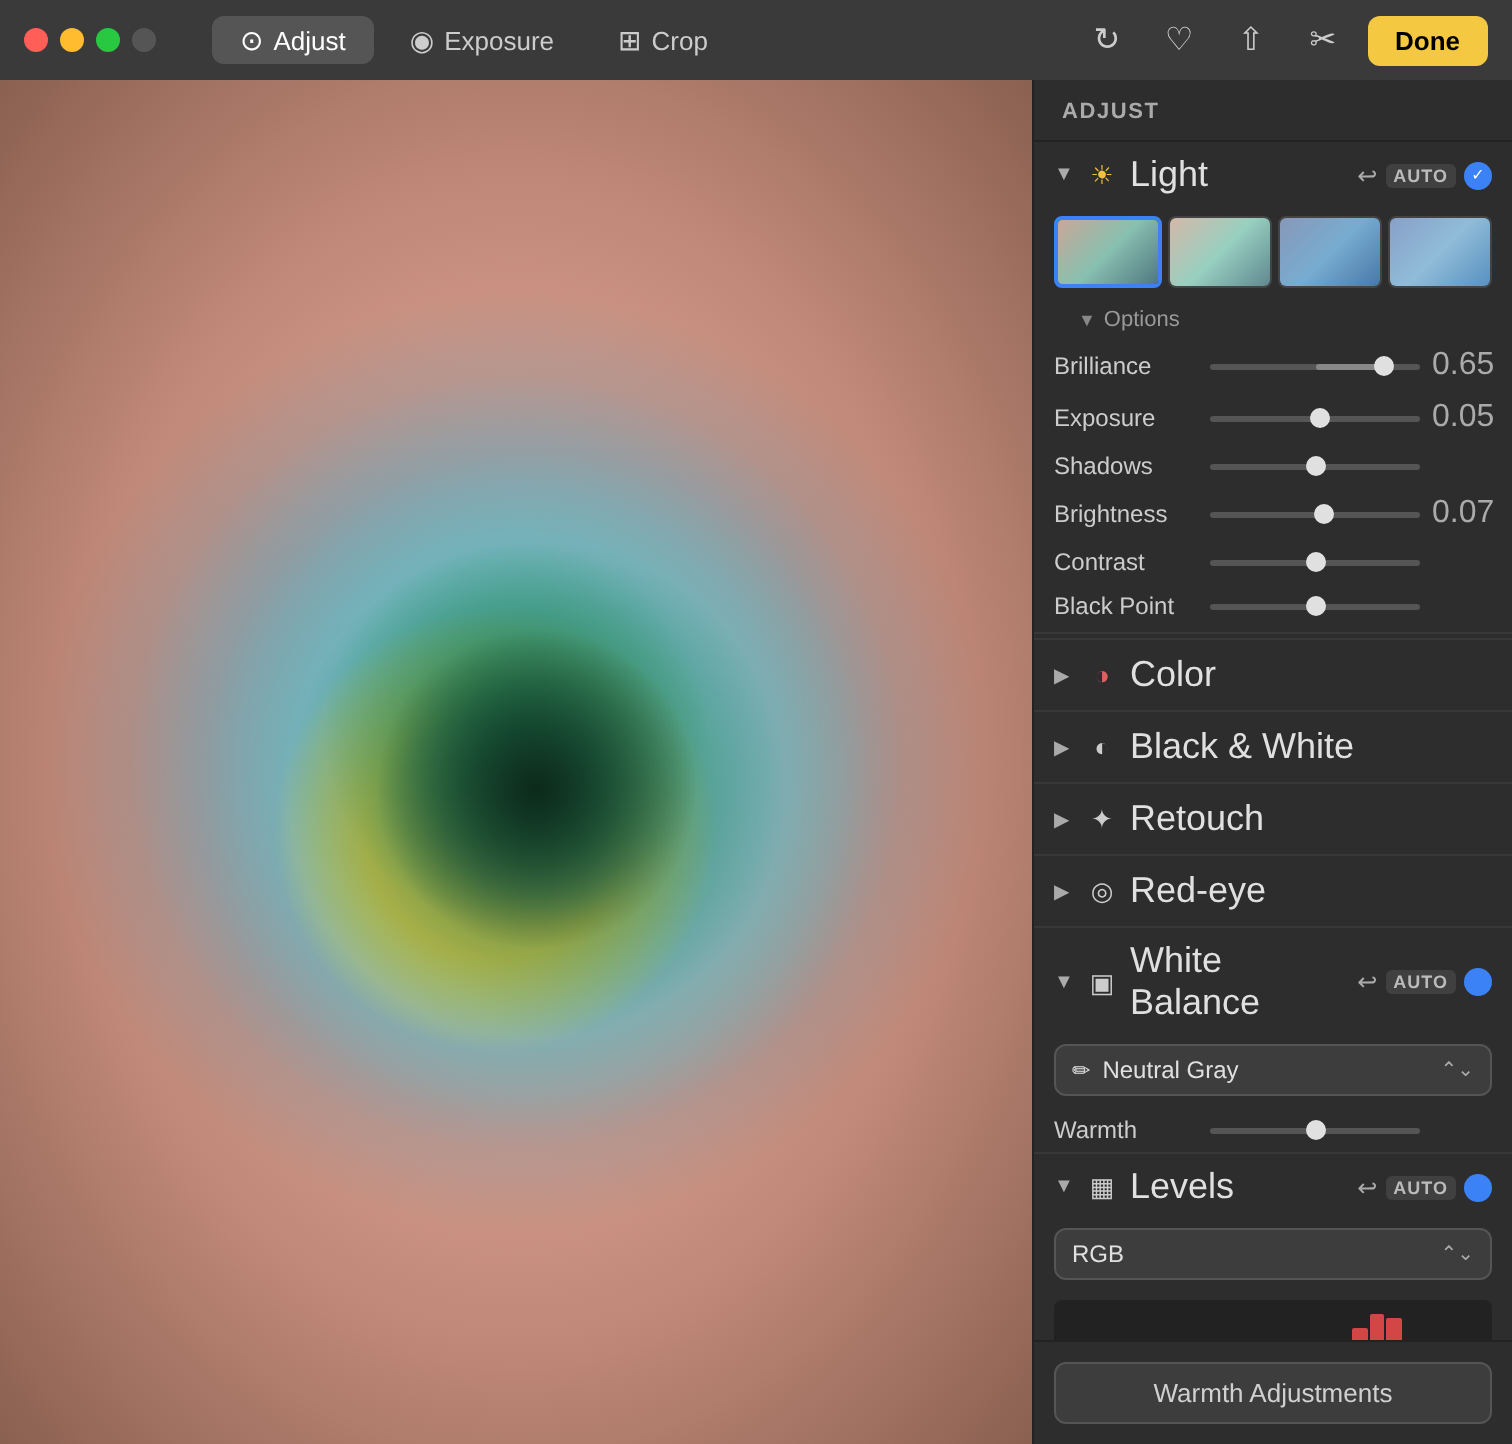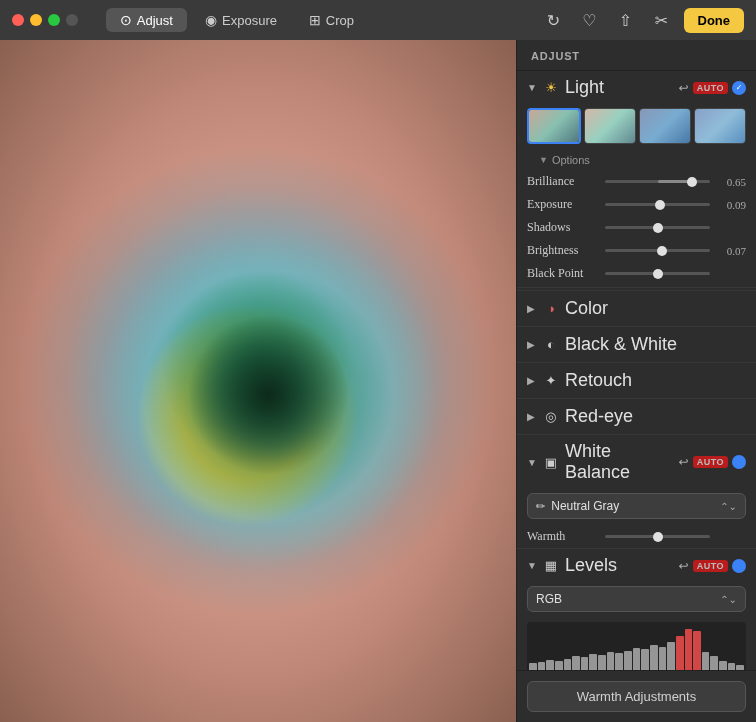--- a/index.html
+++ b/index.html
@@ -183,21 +183,21 @@
       gap: 4px;
     }
     .undo-btn {
       color: #aaa;
       font-size: 12px;
       background: none;
       border: none;
       cursor: pointer;
     }
     .auto-badge {
-      background: #b91c1c;
+      background: #404040;
       color: #bbb;
       font-size: 9px;
       font-weight: 600;
       padding: 1px 4px;
       border-radius: 3px;
       letter-spacing: 0.5px;
     }
     .blue-dot {
       width: 14px;
       height: 14px;
@@ -239,21 +239,20 @@
     }
     .options-chevron { color: #888; font-size: 9px; }
     .options-text { font-size: 11px; color: #999; }
 
     
     .slider-row {
       display: flex;
       align-items: center;
       padding: 4px 10px;
       gap: 6px;
-      font-family: Liberation Serif, serif;
     }
     .slider-label {
       font-size: 12px;
       color: #ccc;
       width: 72px;
       flex-shrink: 0;
     }
     .slider-track {
       flex: 1;
       height: 3px;
@@ -271,21 +270,21 @@
     .slider-thumb {
       width: 10px;
       height: 10px;
       background: #e0e0e0;
       border-radius: 50%;
       position: absolute;
       top: 50%;
       transform: translate(-50%, -50%);
     }
     .slider-value {
-      font-size: 11px;
+      font-size: 16px;
       color: #aaa;
       width: 30px;
       text-align: right;
       flex-shrink: 0;
     }
 
     
     .collapsed-section {
       display: flex;
       align-items: center;
@@ -454,41 +453,48 @@
         </div>
         <span class="slider-value">0.65</span>
       </div>
 
       <div class="slider-row">
         <span class="slider-label">Exposure</span>
         <div class="slider-track">
           <div class="slider-fill" style="width:2%;"></div>
           <div class="slider-thumb" style="left:52%;"></div>
         </div>
-        <span class="slider-value">0.09</span>
+        <span class="slider-value">0.05</span>
       </div>
 
 
       <div class="slider-row">
         <span class="slider-label">Shadows</span>
         <div class="slider-track">
           <div class="slider-thumb" style="left:50%;"></div>
         </div>
         <span class="slider-value"></span>
       </div>
 
       <div class="slider-row">
         <span class="slider-label">Brightness</span>
         <div class="slider-track">
           <div class="slider-fill" style="width:4%;"></div>
           <div class="slider-thumb" style="left:54%;"></div>
         </div>
         <span class="slider-value">0.07</span>
       </div>
 
+      <div class="slider-row">
+        <span class="slider-label">Contrast</span>
+        <div class="slider-track">
+          <div class="slider-thumb" style="left:50%;"></div>
+        </div>
+        <span class="slider-value"></span>
+      </div>
 
       <div class="slider-row">
         <span class="slider-label">Black Point</span>
         <div class="slider-track">
           <div class="slider-thumb" style="left:50%;"></div>
         </div>
         <span class="slider-value"></span>
       </div>
 
       <div class="separator"></div>

